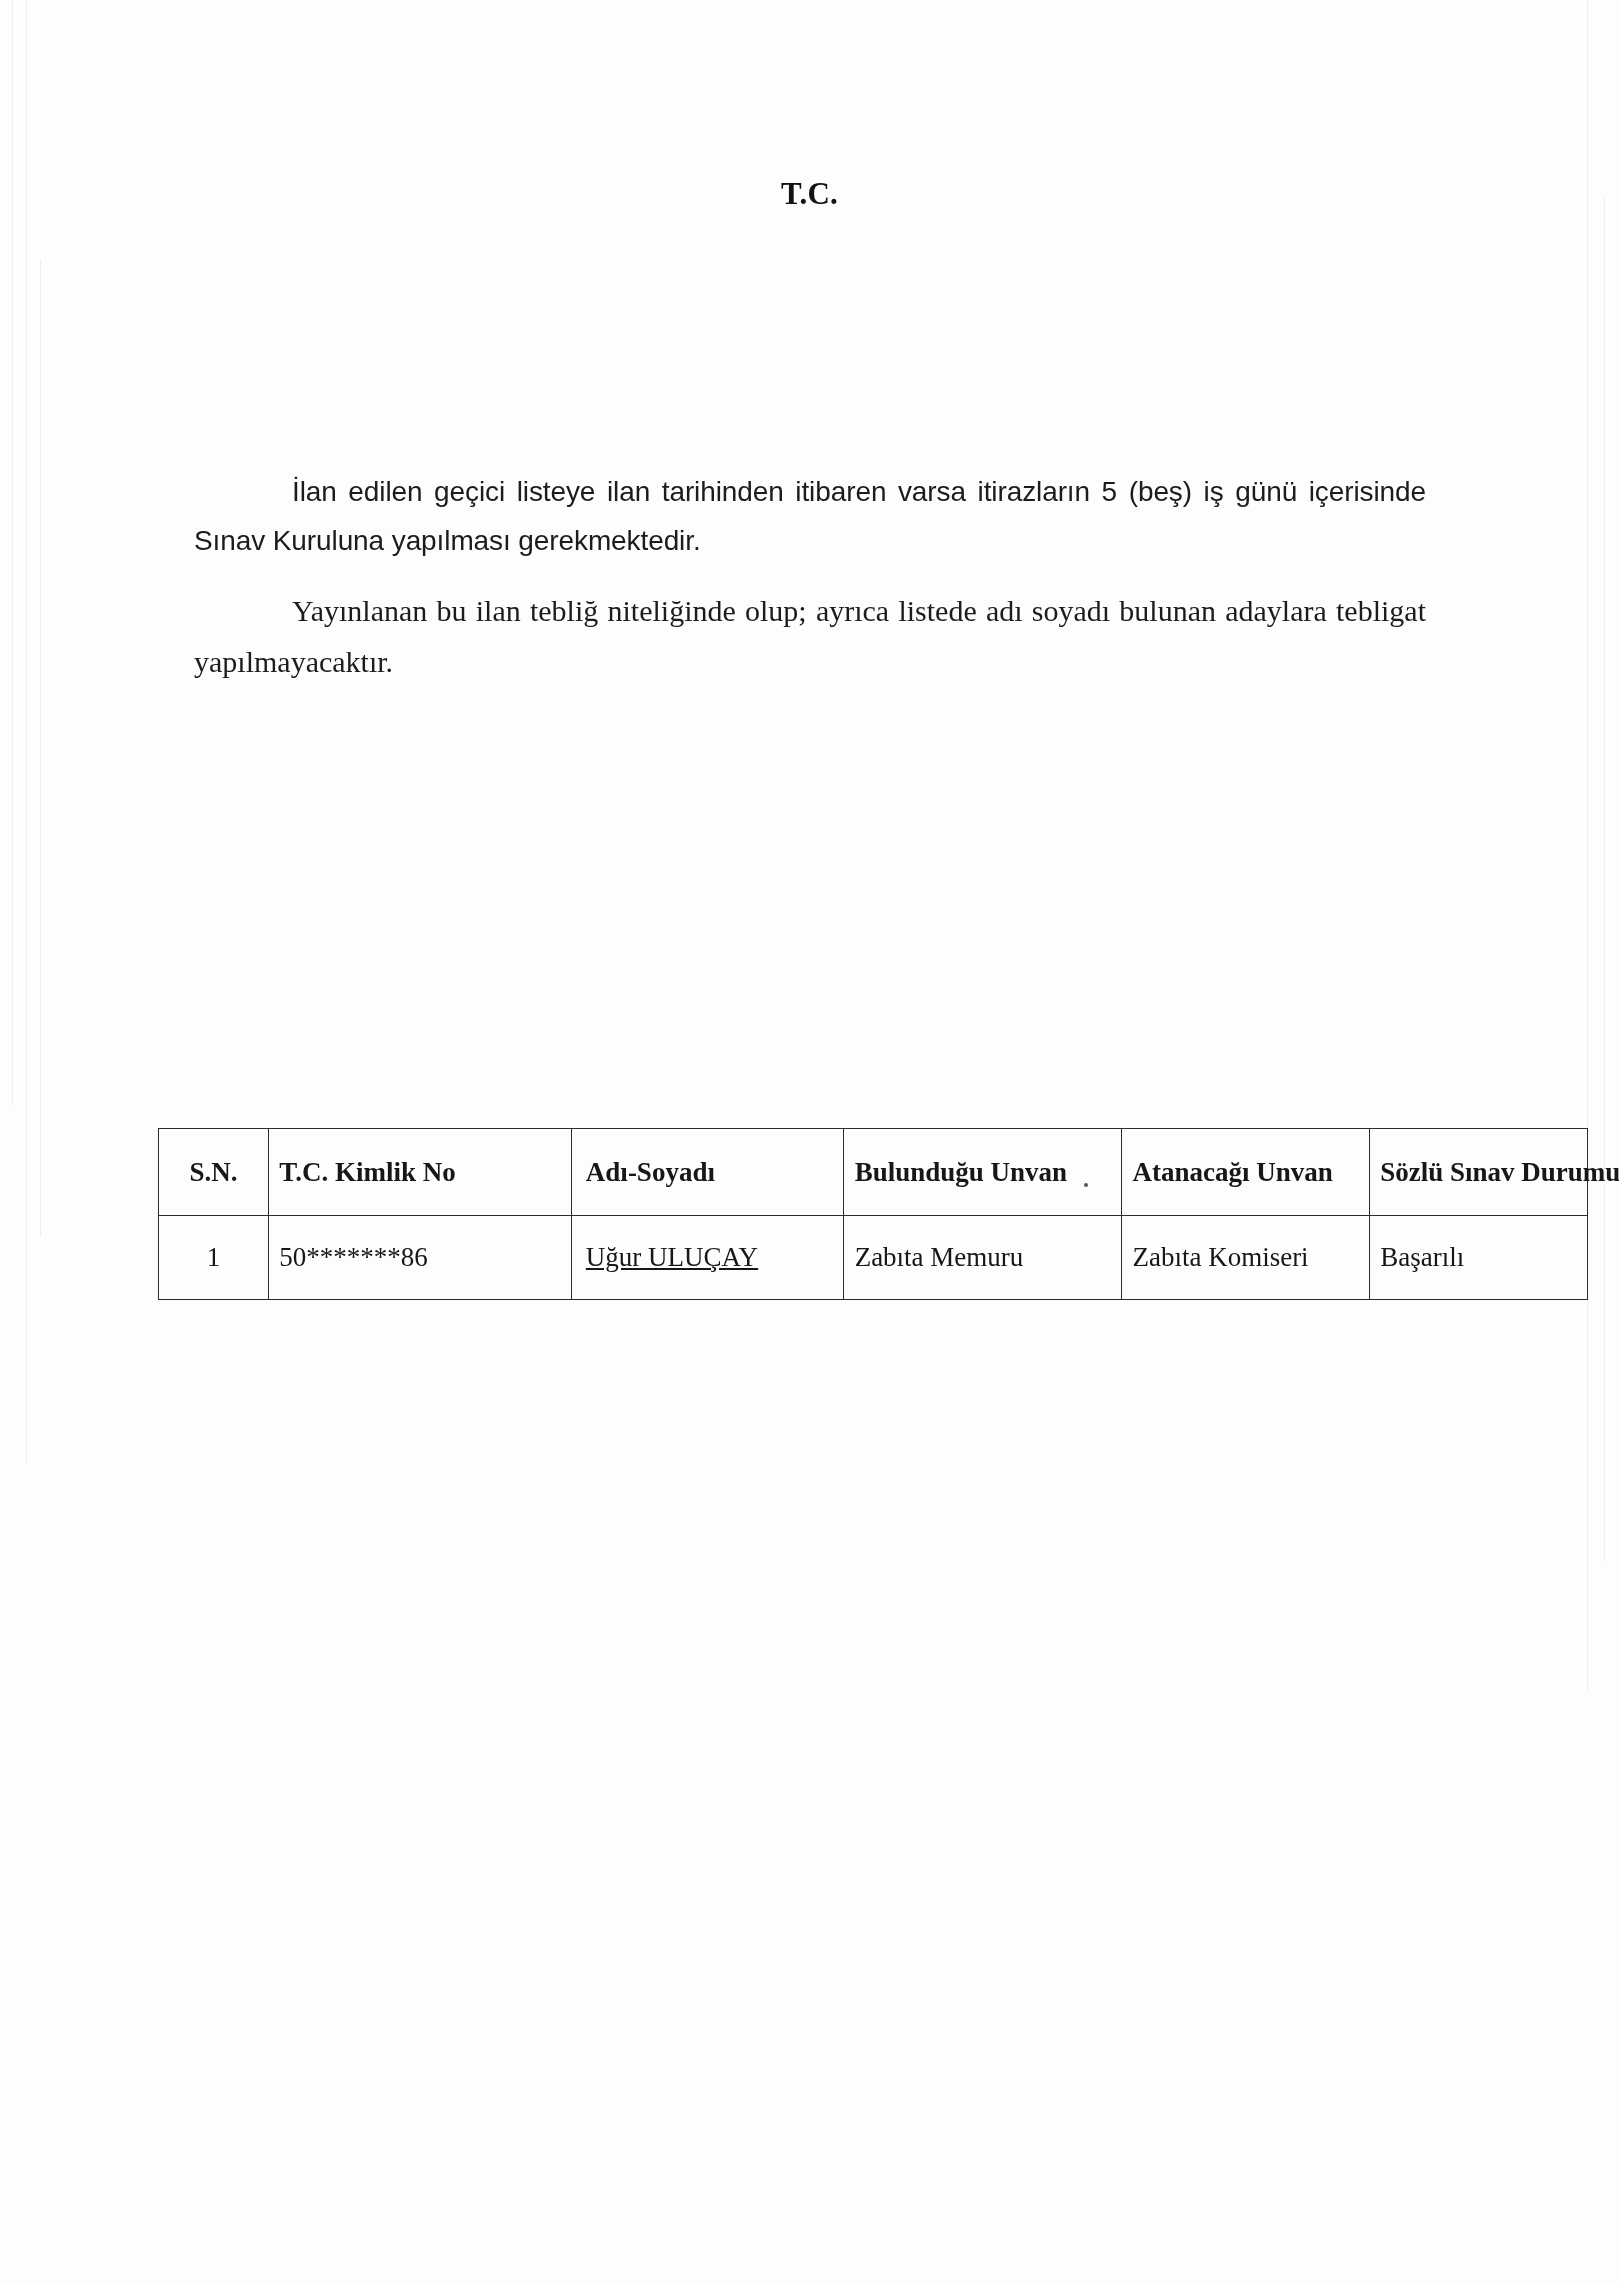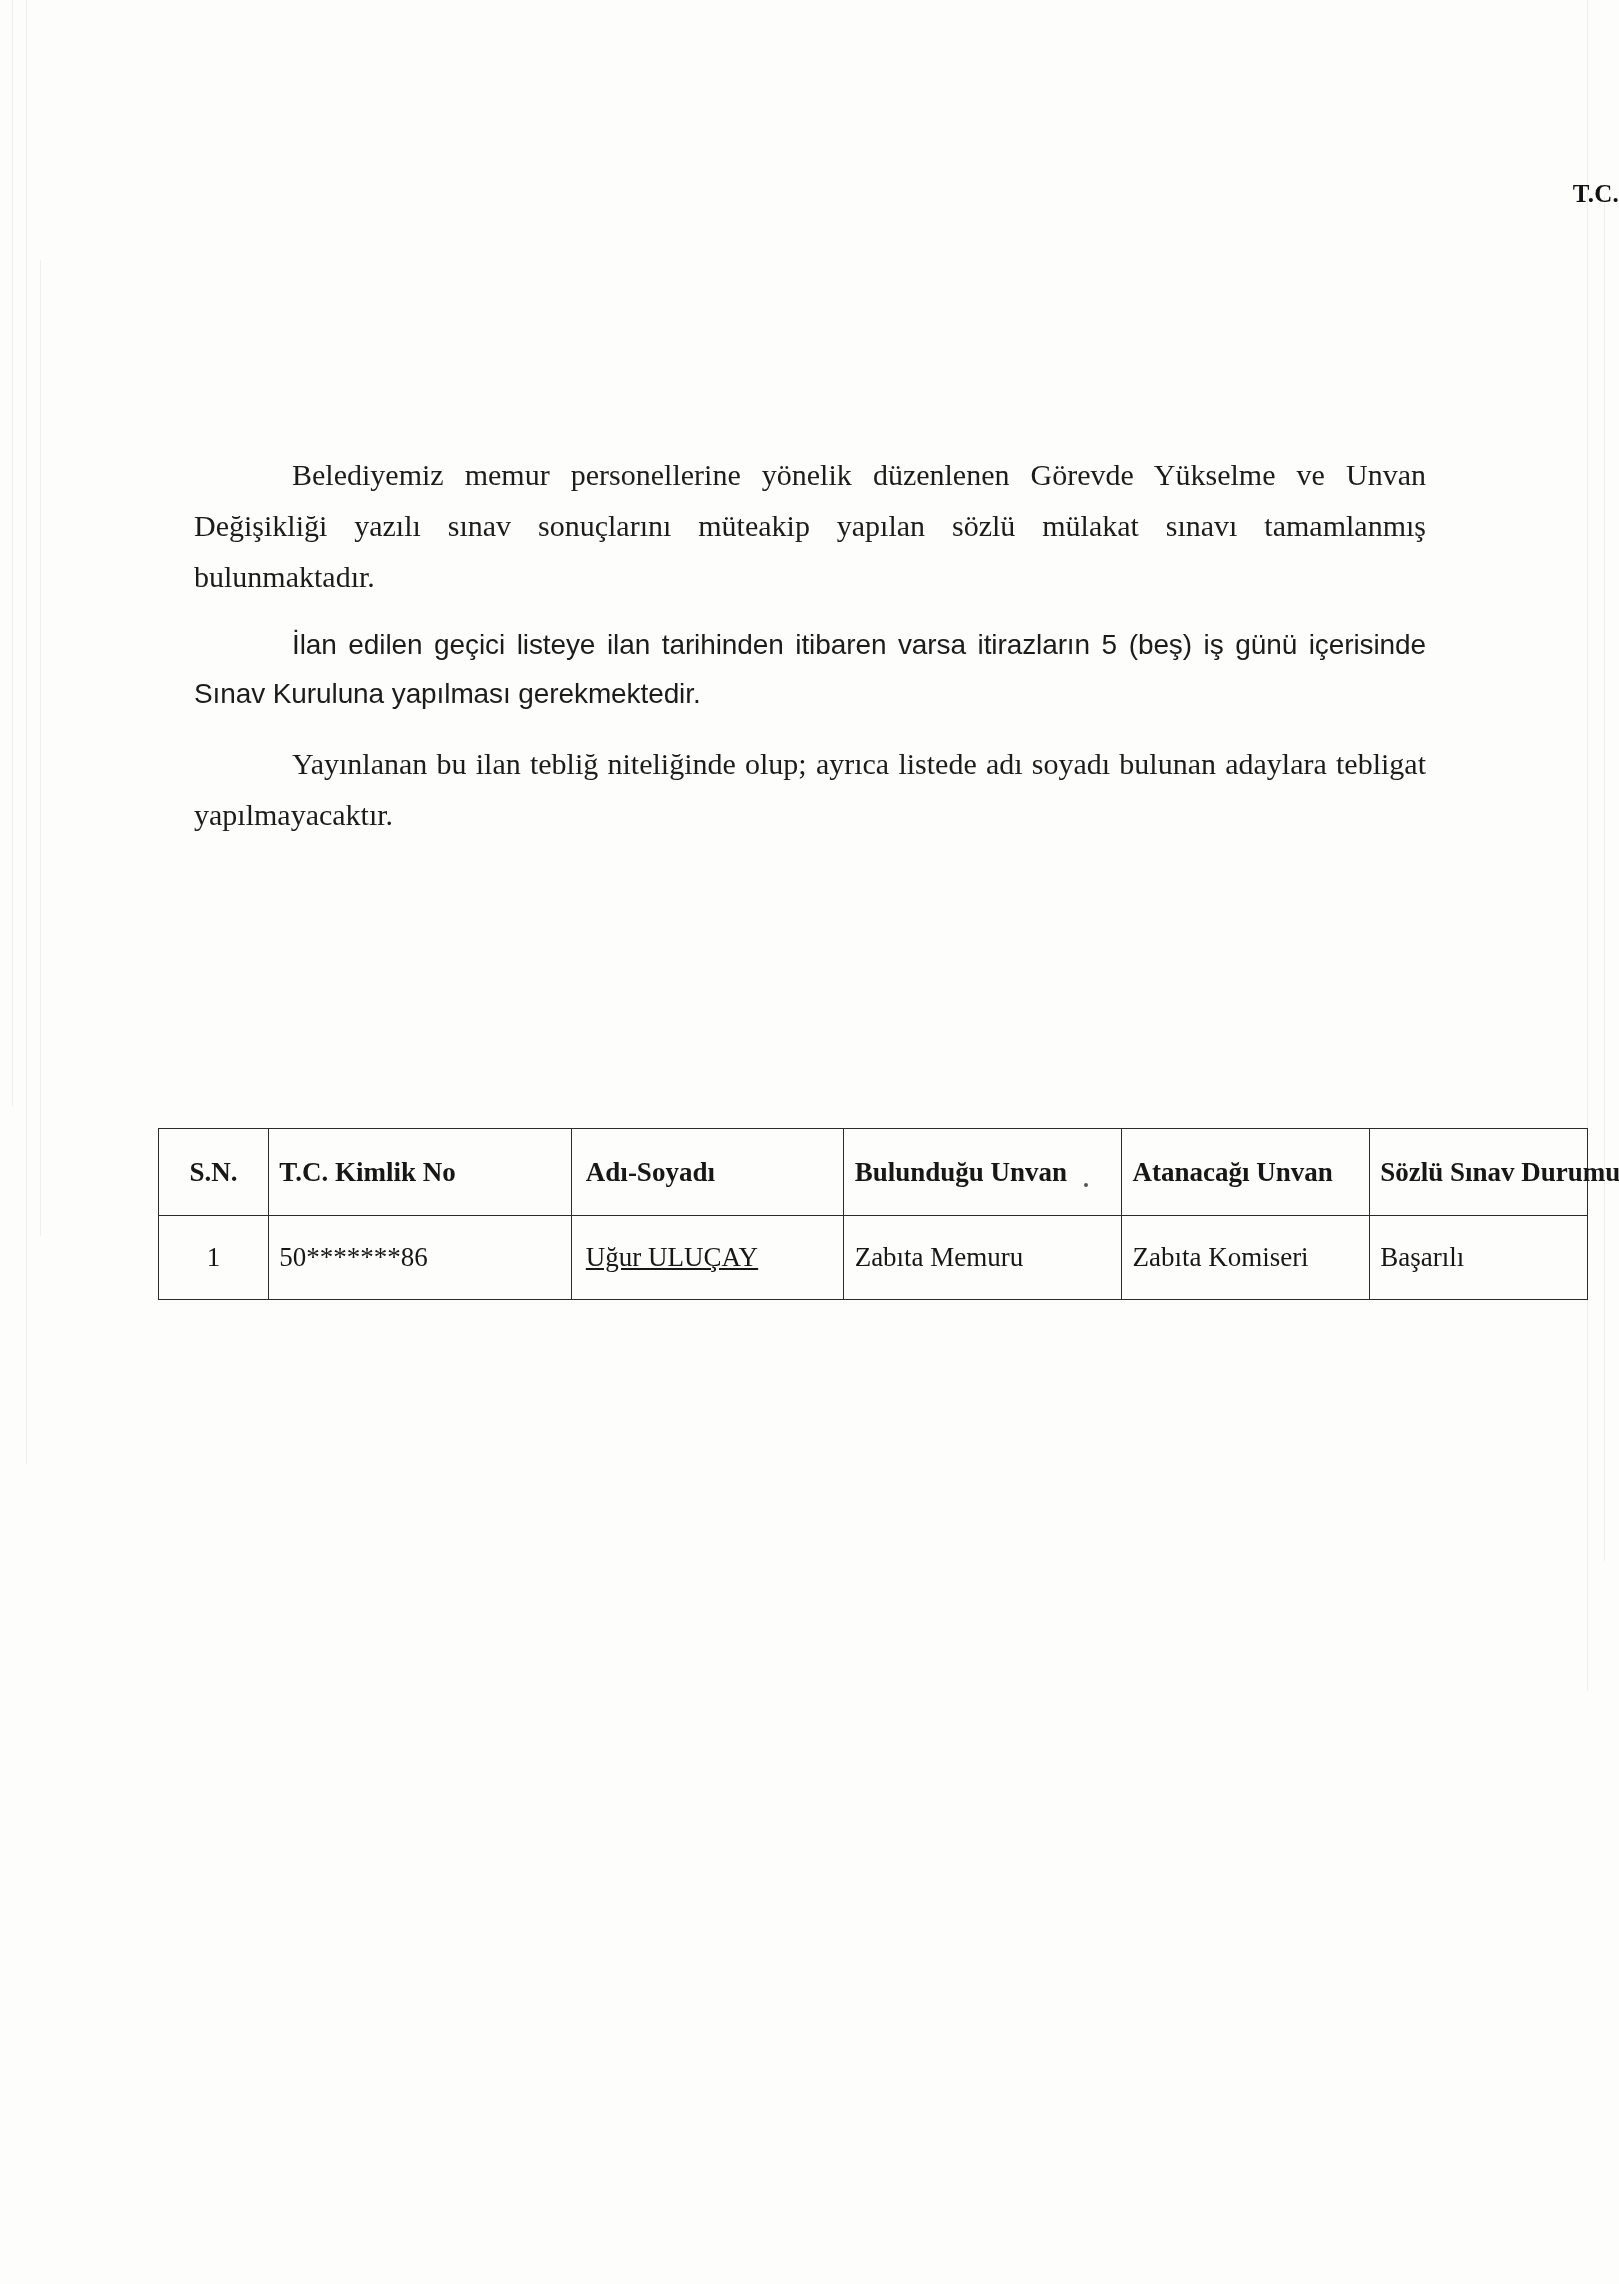--- a/index.html
+++ b/index.html
@@ -38,23 +38,22 @@
     width: 1619px;
     text-align: center;
   }
   .title-line {
     font-family: "Liberation Serif", serif;
     font-weight: bold;
     color: #121212;
     letter-spacing: 0.2px;
   }
   .title-tc {
-    font-size: 25px;
+    font-size: 31px;
     line-height: 39px;
-    text-align: right;
   }
   .title-org {
     font-size: 29px;
     line-height: 39px;
     margin-top: 34px;
     letter-spacing: 0.5px;
   }
   .title-main {
     font-size: 33px;
     line-height: 40px;
@@ -150,21 +149,20 @@
   <div class="streak s2"></div>
   <div class="streak s3"></div>
   <div class="streak s4"></div>
   <div class="streak s5"></div>
 
   <div class="titles">
     <div class="title-line title-tc">T.C.</div>
   </div>
 
   <div class="body-block">
-    <p class="para serif p1">Belediyemiz memur personellerine yönelik düzenlenen Görevde Yükselme ve Unvan Değişikliği yazılı sınav sonuçlarını müteakip yapılan sözlü mülakat sınavı tamamlanmış bulunmaktadır.</p>
 
     <p class="para sans p2">İlan edilen geçici listeye ilan tarihinden itibaren varsa itirazların 5 (beş) iş günü içerisinde Sınav Kuruluna yapılması gerekmektedir.</p>
 
     <p class="para serif p3">Yayınlanan bu ilan tebliğ niteliğinde olup; ayrıca listede adı soyadı bulunan adaylara tebligat yapılmayacaktır.</p>
 
   </div>
 
   <table class="results-table">
     <tbody>
       <tr class="head">

